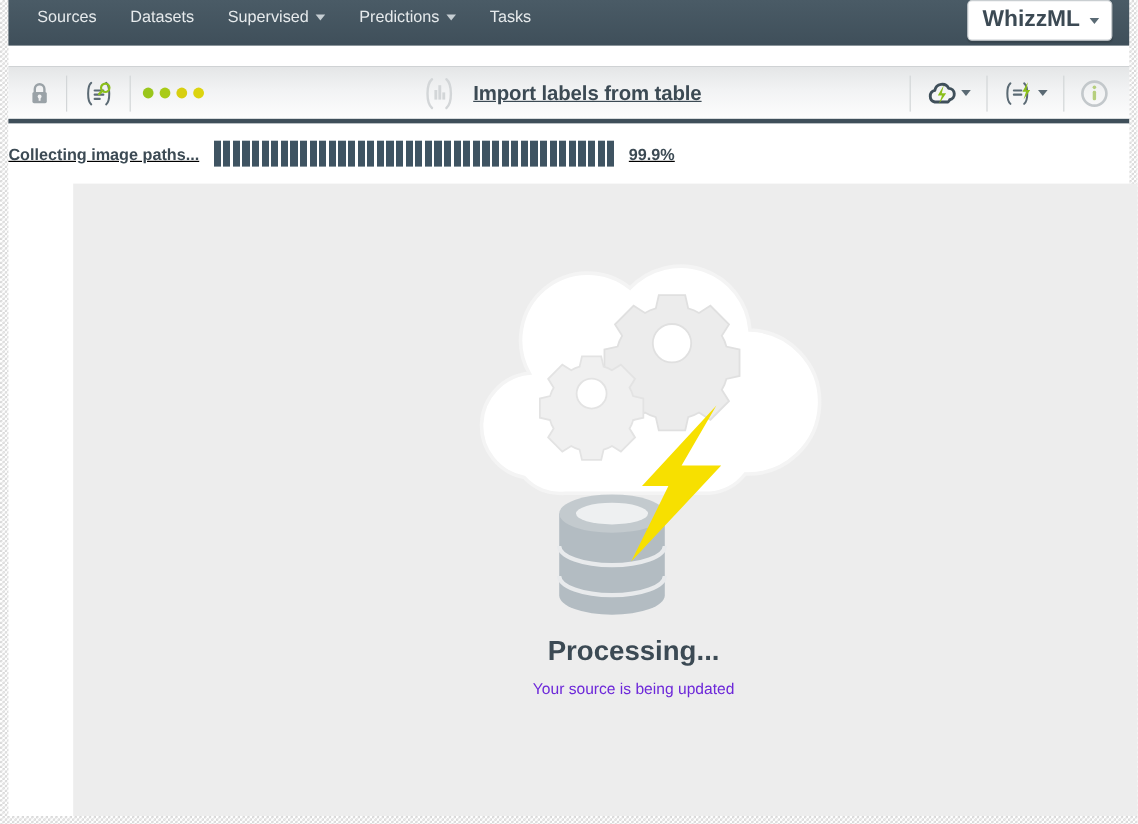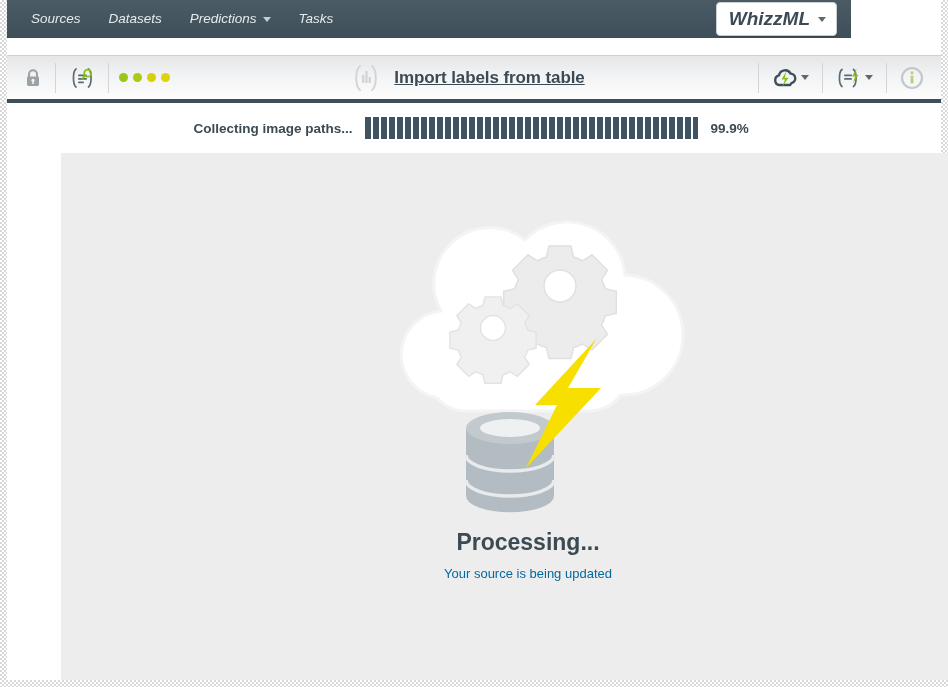--- a/index.html
+++ b/index.html
@@ -34,28 +34,27 @@
   }
   .edge-left   { left: 0;  top: 0;  width: 7px;  height: 687px; }
   .edge-right  { right: 0; top: 0;  width: 7px;  height: 687px; }
   .edge-bottom { left: 0;  bottom: 0; width: 948px; height: 7px; }
 
   
   .navbar {
     position: absolute;
     left: 7px;
     top: 0;
-    width: 844px;
+    width: 934px;
     height: 38px;
     background: linear-gradient(to bottom, #4a5b66 0%, #3f4f5a 100%);
     box-sizing: border-box;
     display: flex;
-    align-items: center;
+    align-items: flex-start;
     padding: 0 10px;
-    font-style: italic;
   }
   .nav-items { display: flex; align-items: center; }
   .nav-item {
     color: #e6eaec;
     font-size: 13.5px;
     padding: 6px 14px;
     line-height: 16px;
     cursor: pointer;
     white-space: nowrap;
     display: flex;
@@ -138,22 +137,22 @@
   .progress-panel {
     position: absolute;
     left: 7px;
     top: 103px;
     width: 934px;
     height: 50px;
     background: #ffffff;
     box-sizing: border-box;
     display: flex;
     align-items: center;
-    justify-content: center;
     gap: 12px;
+    text-decoration: underline;
   }
   .progress-label {
     font-size: 13.5px;
     font-weight: bold;
     color: #3c4a54;
   }
   .progress-bar {
     width: 334px;
     height: 22px;
     display: flex;
@@ -193,21 +192,21 @@
   .art { width: 330px; height: 330px; }
   .proc-title {
     margin-top: 16px;
     font-size: 23px;
     font-weight: bold;
     color: #3c4a54;
   }
   .proc-sub {
     margin-top: 10px;
     font-size: 13px;
-    color: #0369a1;
+    color: #6d28d9;
   }
 </style>
 </head>
 <body>
 
 <div class="page">
 
   <div class="edge edge-left"></div>
   <div class="edge edge-right"></div>
   <div class="edge edge-bottom"></div>
@@ -216,20 +215,24 @@
     <div class="nav-items">
 
       <div class="nav-item">
         <span>Sources</span>
       </div>
 
       <div class="nav-item">
         <span>Datasets</span>
       </div>
 
+      <div class="nav-item">
+        <span>Supervised</span>
+        <span class="caret-down"></span>
+      </div>
 
 
       <div class="nav-item">
         <span>Predictions</span>
         <span class="caret-down"></span>
       </div>
 
       <div class="nav-item">
         <span>Tasks</span>
       </div>

